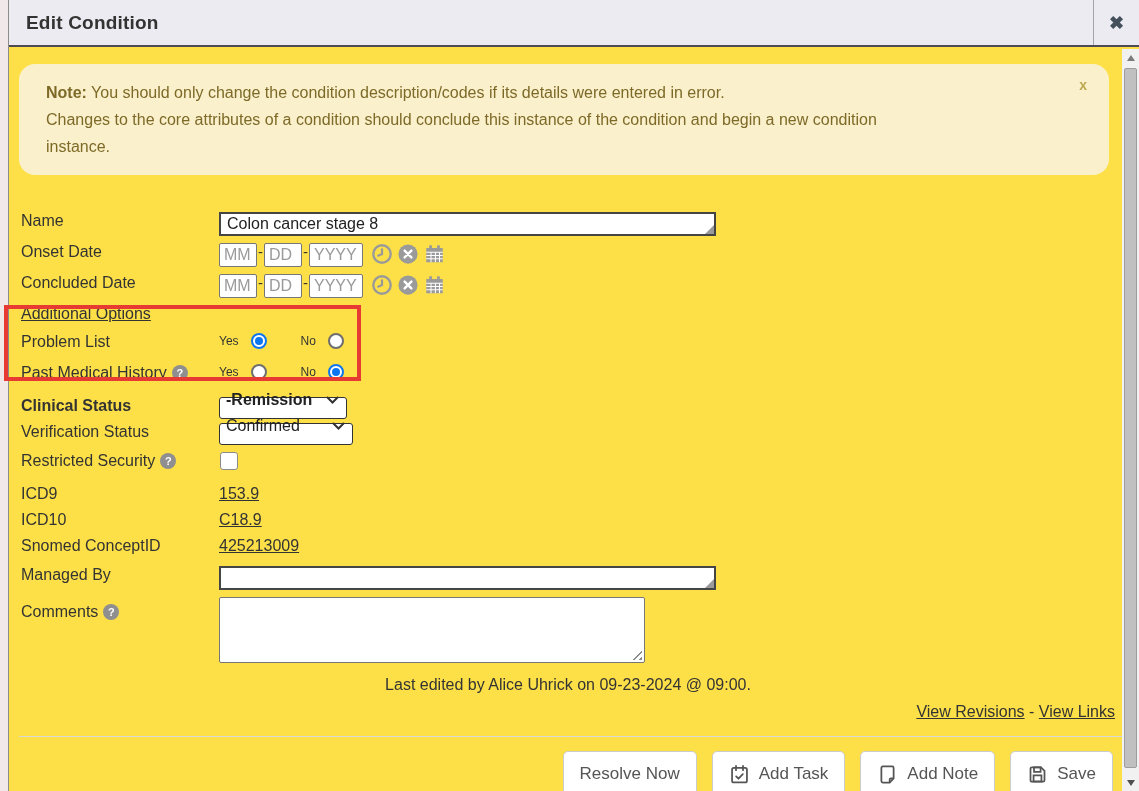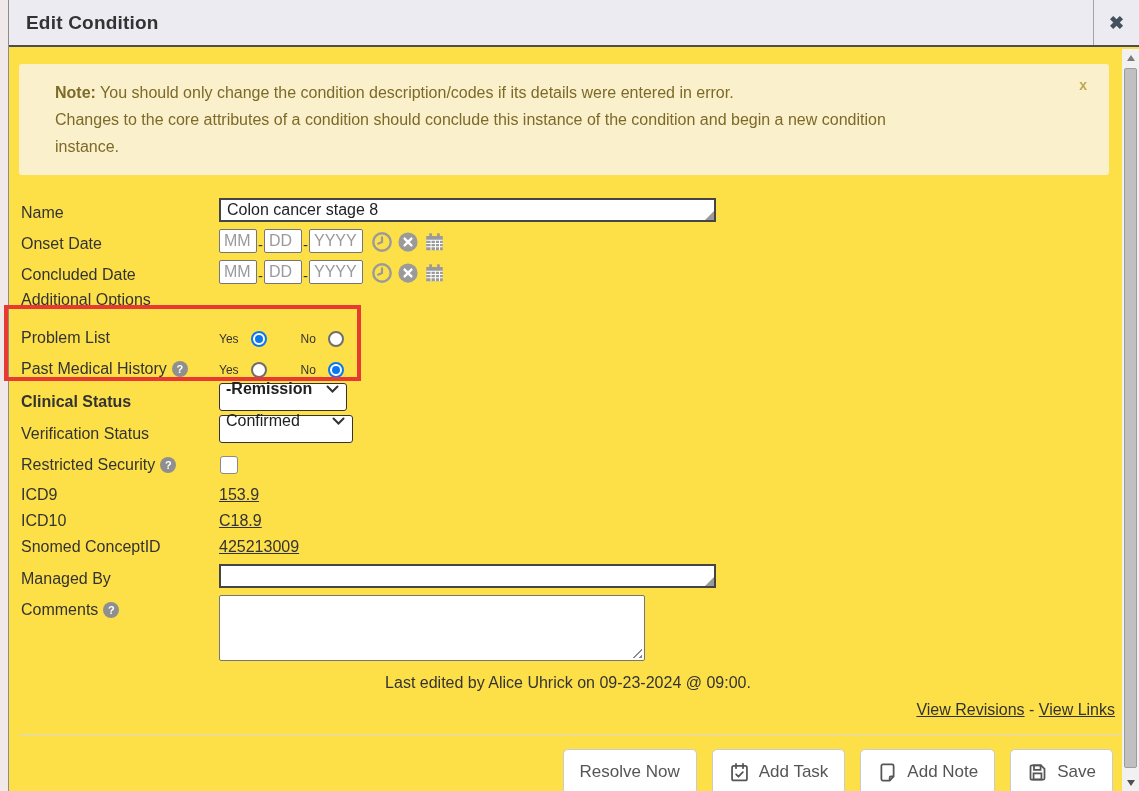--- a/index.html
+++ b/index.html
@@ -15,27 +15,27 @@
 
   
   .scrollbar { position:absolute; right:0; top:49px; bottom:0; width:17px; background:#f1f1f1; z-index:60; }
   .sb-btn { height:17px; display:flex; align-items:center; justify-content:center; }
   .tri-up { width:0; height:0; border-left:4px solid transparent; border-right:4px solid transparent; border-bottom:6px solid #7b7b7b; }
   .tri-down { width:0; height:0; border-left:4px solid transparent; border-right:4px solid transparent; border-top:6px solid #505050; }
   .sb-thumb { position:absolute; top:19px; bottom:23px; left:2px; width:13px; background:#c0c0c0; border:1px solid #9d9d9d; border-radius:2px; }
   .sb-down { position:absolute; bottom:0; left:0; right:0; }
 
   
-  .banner { position:relative; margin:17px 30px 23px 10px; background:#faf0cb; border-radius:3px; padding:15px 40px 15px 36px; color:#7d6a28; font-size:16px; line-height:27px; }
+  .banner { position:relative; margin:17px 30px 37px 10px; background:#faf0cb; border-radius:16px; padding:15px 40px 15px 27px; color:#7d6a28; font-size:16px; line-height:27px; }
   .banner b { font-weight:bold; }
   .banner-close { position:absolute; top:14px; right:22px; font-size:14px; font-weight:bold; color:#bda84f; cursor:pointer; line-height:14px; }
 
   
   .content { padding-left:12px; padding-right:24px; }
-  .row { display:flex; align-items:flex-end; }
+  .row { display:flex; align-items:flex-start; }
   .label { width:198px; flex:0 0 198px; font-size:16px; color:#333; display:flex; align-items:center; gap:5px; }
 
   .help-icon { width:16px; height:16px; border-radius:50%; background:#8f8f8f; color:#fff; font-size:11px; font-weight:bold; display:inline-flex; align-items:center; justify-content:center; cursor:pointer; }
 
   .textfield { position:relative; width:497px; height:24px; border:2px solid #454545; background:#fff; font-size:16px; color:#222; padding:1px 6px; display:flex; align-items:center; overflow:hidden; }
   .grip { position:absolute; right:0; bottom:0; width:0; height:0; border-left:9px solid transparent; border-bottom:9px solid #9a9a9a; }
 
   .date-input { width:38px; height:24px; border:1px solid #767676; border-radius:2px; font-size:16px; padding:0 4px; color:#555; font-family:"Liberation Sans",sans-serif; }
   .date-input.yyyy { width:54px; }
   .date-input::placeholder { color:#9a9a9a; opacity:1; }
@@ -44,21 +44,21 @@
   .date-icons svg { display:block; cursor:pointer; }
 
   .link { color:#333; text-decoration:underline; font-size:16px; cursor:pointer; }
 
   .radio-group { display:flex; align-items:center; font-size:12px; color:#333; gap:12px; }
   .radio { width:16px; height:16px; border-radius:50%; border:2px solid #6e6e6e; background:#fff; display:inline-block; cursor:pointer; }
   .radio.checked { border:2px solid #0b76ef; position:relative; }
   .radio.checked::after { content:""; position:absolute; left:2px; top:2px; width:8px; height:8px; border-radius:50%; background:#0b76ef; }
   .radio-gap { width:10px; }
 
-  .select { height:28px; border:1px solid #333; border-radius:3px; background:#fff; display:flex; align-items:center; justify-content:space-between; padding:0 7px 16px 6px; font-size:16px; color:#222; cursor:pointer; }
+  .select { height:22px; border:1px solid #333; border-radius:3px; background:#fff; display:flex; align-items:center; justify-content:space-between; padding:0 7px 16px 6px; font-size:16px; color:#222; cursor:pointer; }
   .select.w1 { width:128px; }
   .select.w2 { width:134px; }
 
   .checkbox { width:18px; height:18px; border:1px solid #8b8b8b; border-radius:3px; background:#fff; margin-left:1px; cursor:pointer; }
 
   .commentbox { position:relative; width:426px; height:66px; border:1px solid #767676; border-radius:2px; background:#fff; }
   .grip-lines { position:absolute; right:2px; bottom:2px; width:10px; height:10px; background:repeating-linear-gradient(135deg, transparent 0 3px, #8a8a8a 3px 4.5px); clip-path:polygon(100% 0, 100% 100%, 0 100%); cursor:nwse-resize; }
 
   
   .meta-line { text-align:center; font-size:16px; color:#333; margin-top:13px; }

